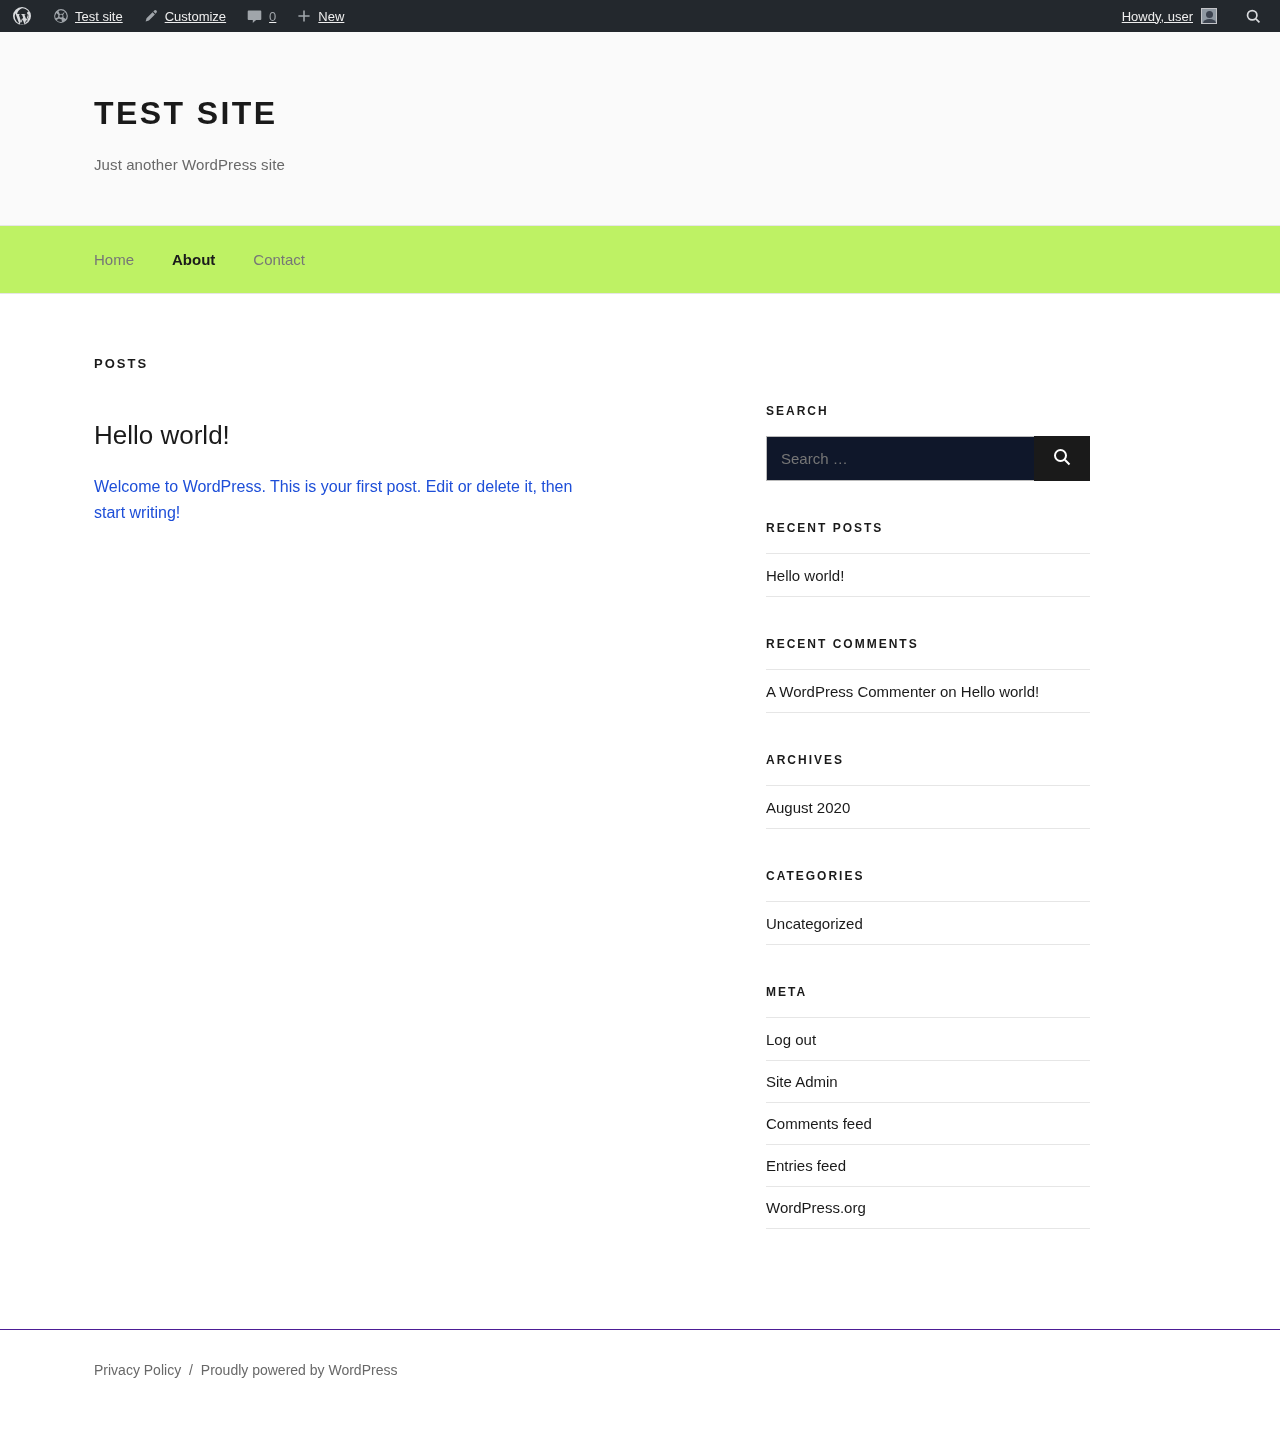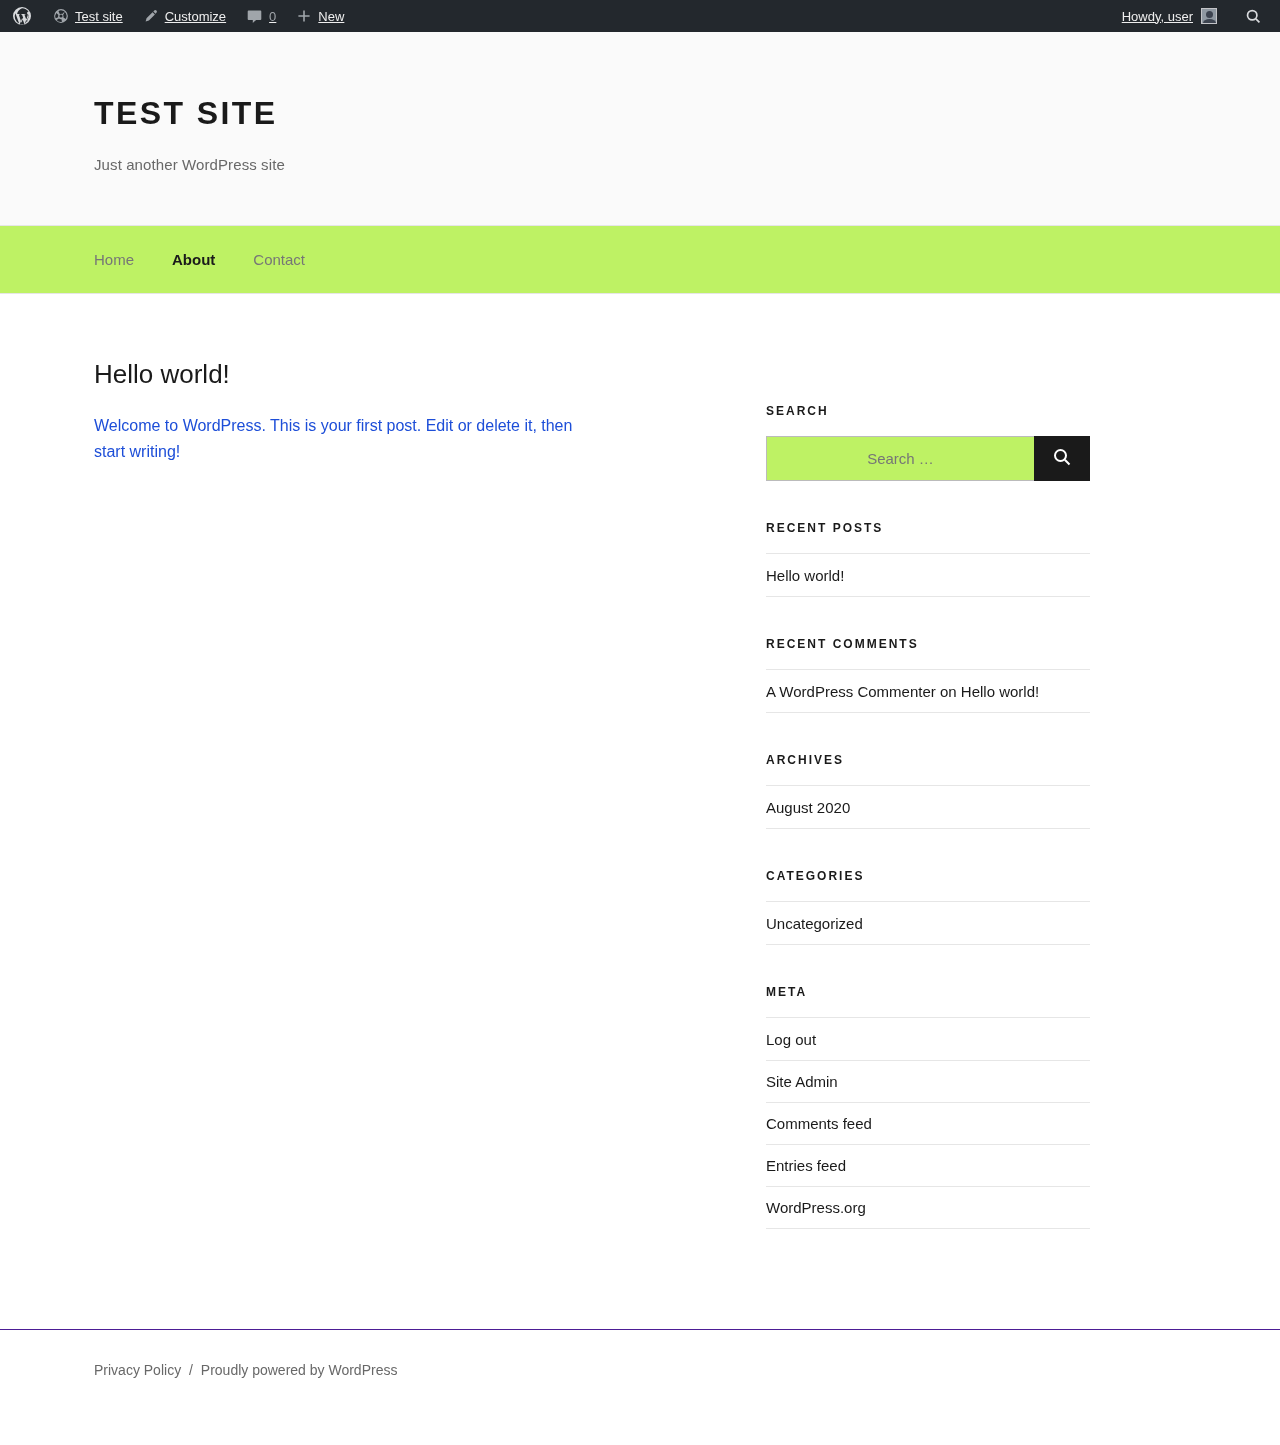--- a/index.html
+++ b/index.html
@@ -168,23 +168,22 @@
   .search-form { display: flex; }
   .search-field {
     flex: 1;
     height: 45px;
     border: 1px solid #bbbbbb;
     border-right: none;
     padding: 4px 14px;
     font-size: 15px;
     color: #686868;
     font-family: "Liberation Sans", sans-serif;
-    background: #bef264;
+    background: #0f172a;
     outline: none;
-    text-align: center;
   }
   .search-field::placeholder { color: #767676; }
   .search-submit {
     width: 56px;
     height: 45px;
     background: #1a1a1a;
     border: none;
     cursor: pointer;
     display: flex;
     align-items: center;
@@ -300,20 +299,21 @@
       <li class="nav-item">
         <a href="#">Contact</a>
       </li>
     </ul>
   </div>
 </nav>
 
 <div class="wrap content-area">
 
   <main class="primary">
+    <h2 class="posts-label">Posts</h2>
 
     <article>
       <h2 class="entry-title">
         <a href="#">Hello world!</a>
       </h2>
       <div class="entry-content">
         <p>Welcome to WordPress. This is your first post. Edit or delete it, then start writing!</p>
       </div>
     </article>
   </main>

